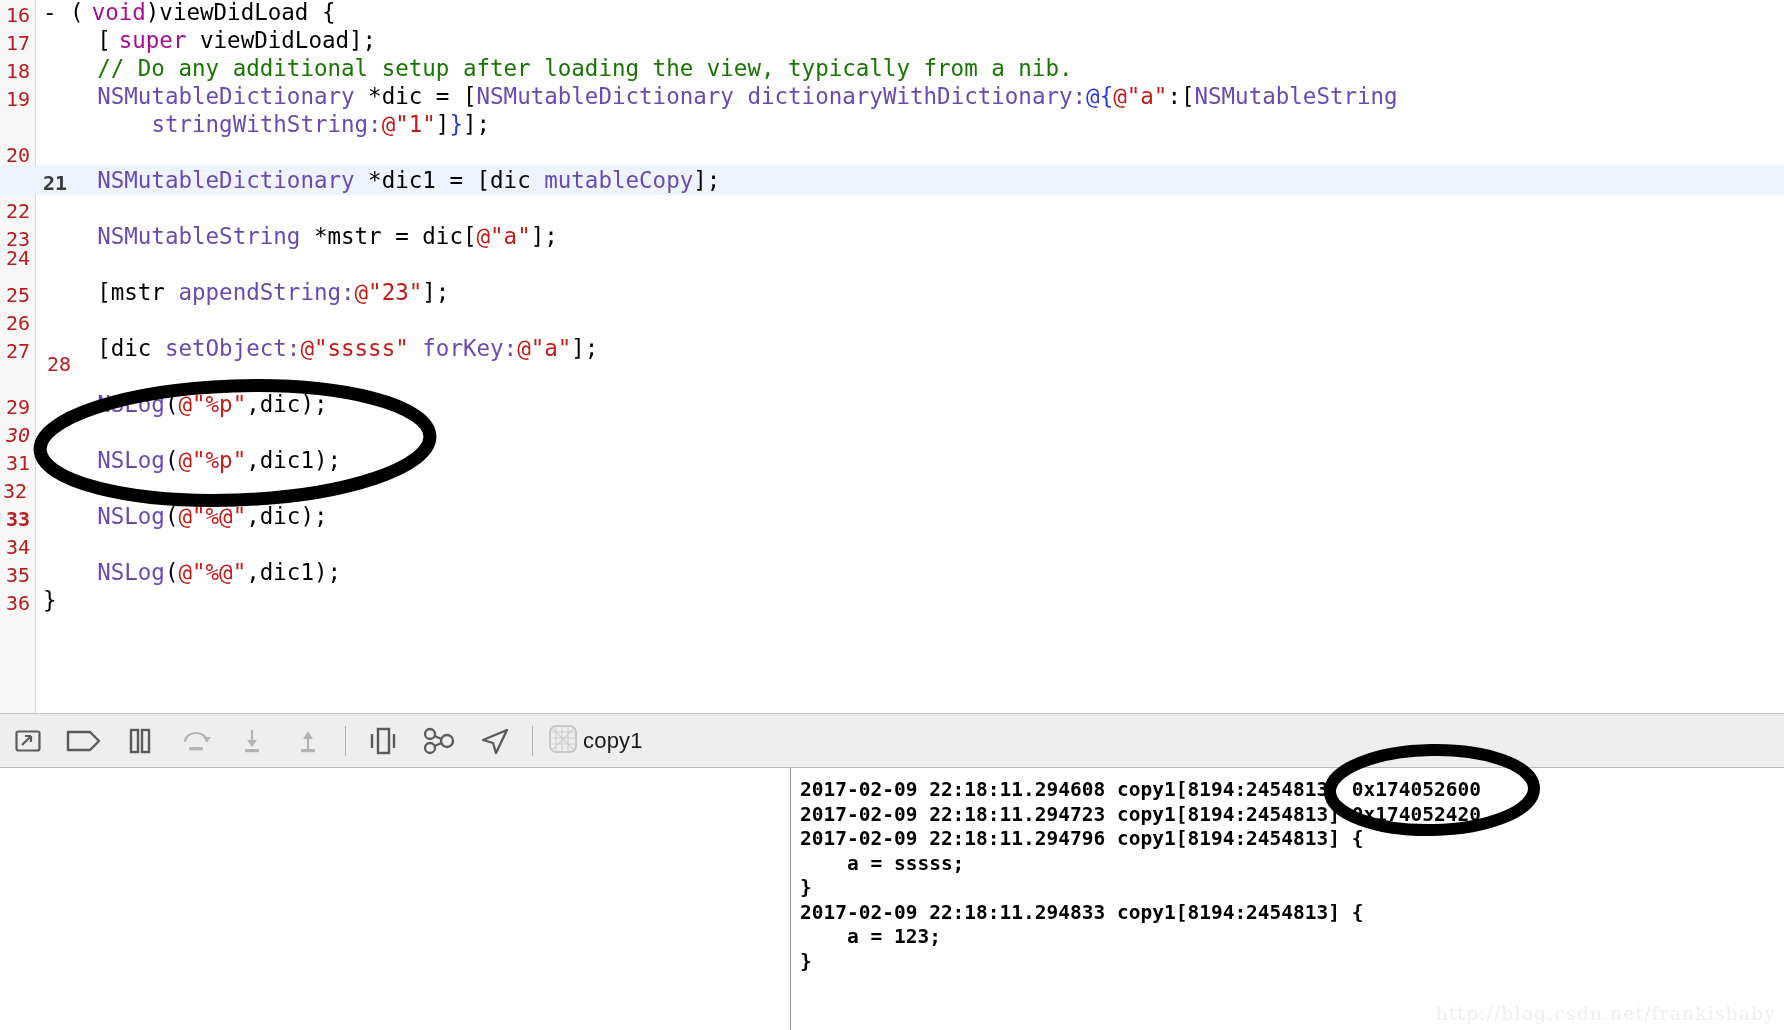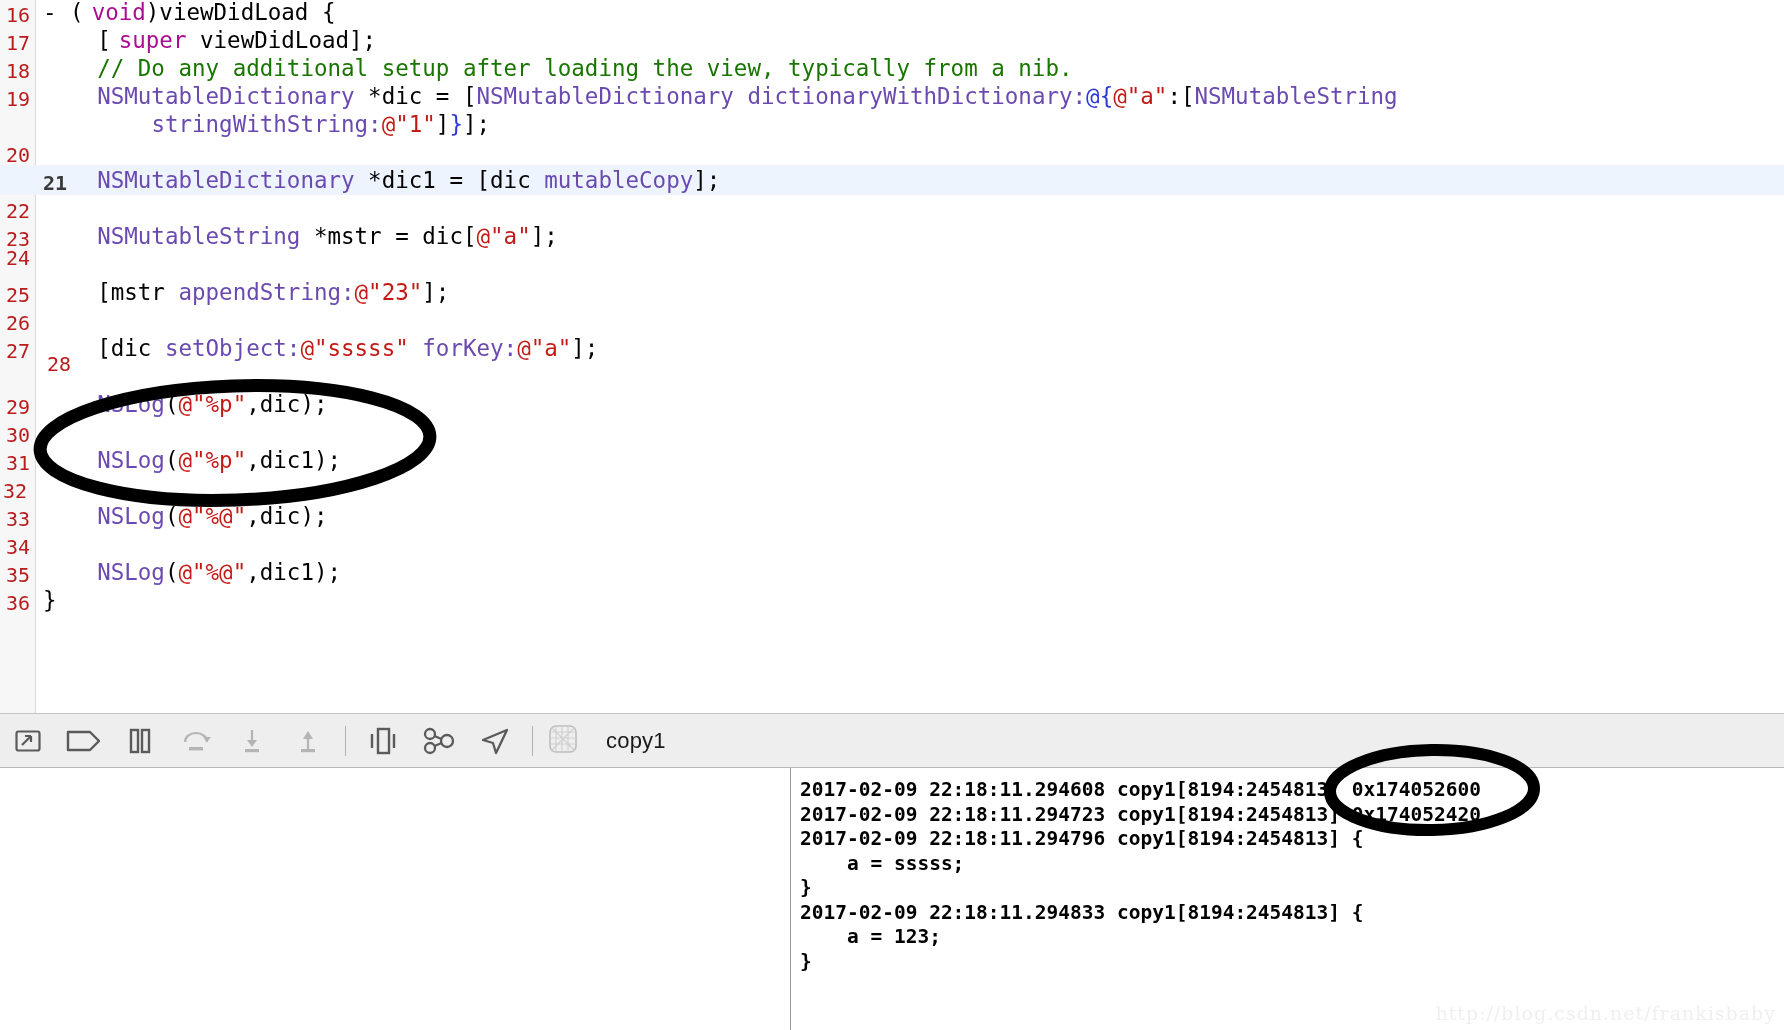--- a/index.html
+++ b/index.html
@@ -60,21 +60,21 @@
     border-bottom: 1px solid #b8b8b8;
     display: flex; align-items: center;
   }
   .tbtn {
     width: 56px; height: 55px;
     display: flex; align-items: center; justify-content: center;
     cursor: default;
   }
   .tbtn svg { display: block; }
   .tsep { width: 1px; height: 30px; background: #b0b0b0; margin: 0 9px; }
-  .proc-chip { display: flex; align-items: center; gap: 28px; padding-left: 6px; }
+  .proc-chip { display: flex; align-items: center; gap: 5px; padding-left: 6px; }
   .proc-name {
     font-family: "Liberation Sans", sans-serif;
     font-size: 22px; color: #1a1a1a; letter-spacing: .2px;
   }
 
   
   .bottom {
     position: absolute; left: 0; top: 768px; width: 1784px; height: 262px;
     background: #ffffff;
   }
@@ -146,24 +146,24 @@
         <div class="ln" style="top: 141px;">20</div>
         <div class="ln current" style="top: 169px;">21</div>
         <div class="ln" style="top: 197px;">22</div>
         <div class="ln" style="top: 225px;">23</div>
         <div class="ln" style="top: 244px;">24</div>
         <div class="ln" style="top: 281px;">25</div>
         <div class="ln" style="top: 309px;">26</div>
         <div class="ln" style="top: 337px;">27</div>
         <div class="ln" style="top: 350px; margin-left: 41px;">28</div>
         <div class="ln" style="top: 393px;">29</div>
-        <div class="ln" style="top: 421px;">30</div>
+        <div class="ln" style="top: 421px; font-style: italic;">30</div>
         <div class="ln" style="top: 449px;">31</div>
         <div class="ln" style="top: 477px; text-align: center;">32</div>
-        <div class="ln" style="top: 505px;">33</div>
+        <div class="ln" style="top: 505px; font-weight: bold;">33</div>
         <div class="ln" style="top: 533px;">34</div>
         <div class="ln" style="top: 561px;">35</div>
         <div class="ln" style="top: 589px; text-align: right;">36</div>
         <div class="ln" style="top: -24px;">15</div>
       </div>
   </div>
 
   <div class="annot" style="left:30px; top:378px; width:420px; height:130px;">
     <svg width="420" height="130" viewBox="0 0 420 130">
       <ellipse cx="205" cy="65" rx="195" ry="57" fill="none" stroke="#000000" stroke-width="13" transform="rotate(-2 205 65)"></ellipse>

